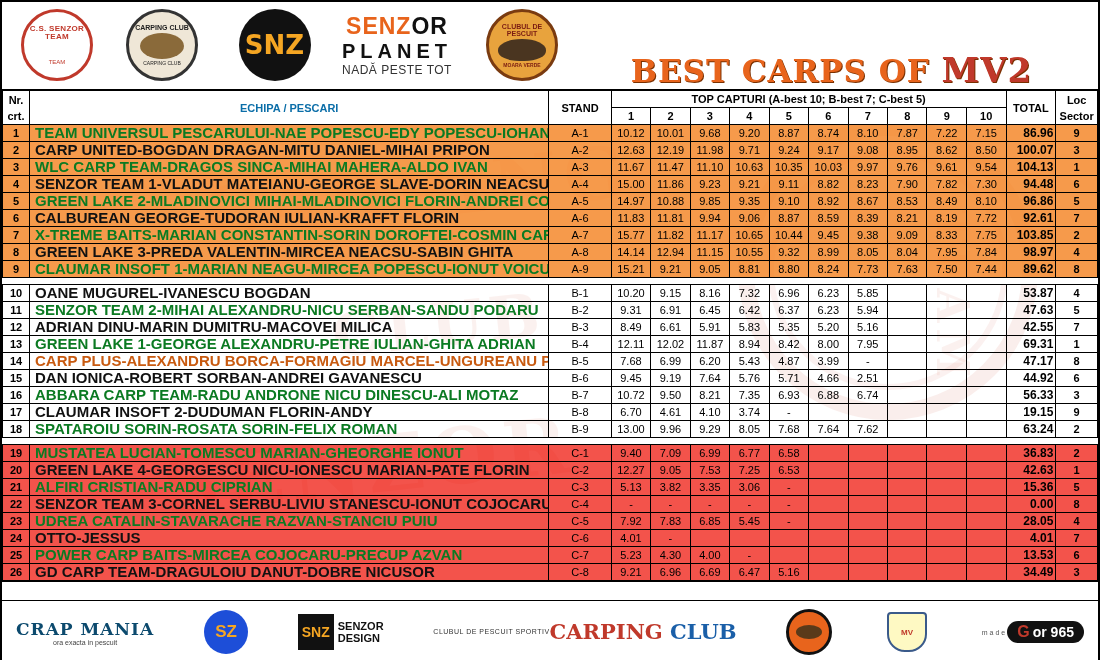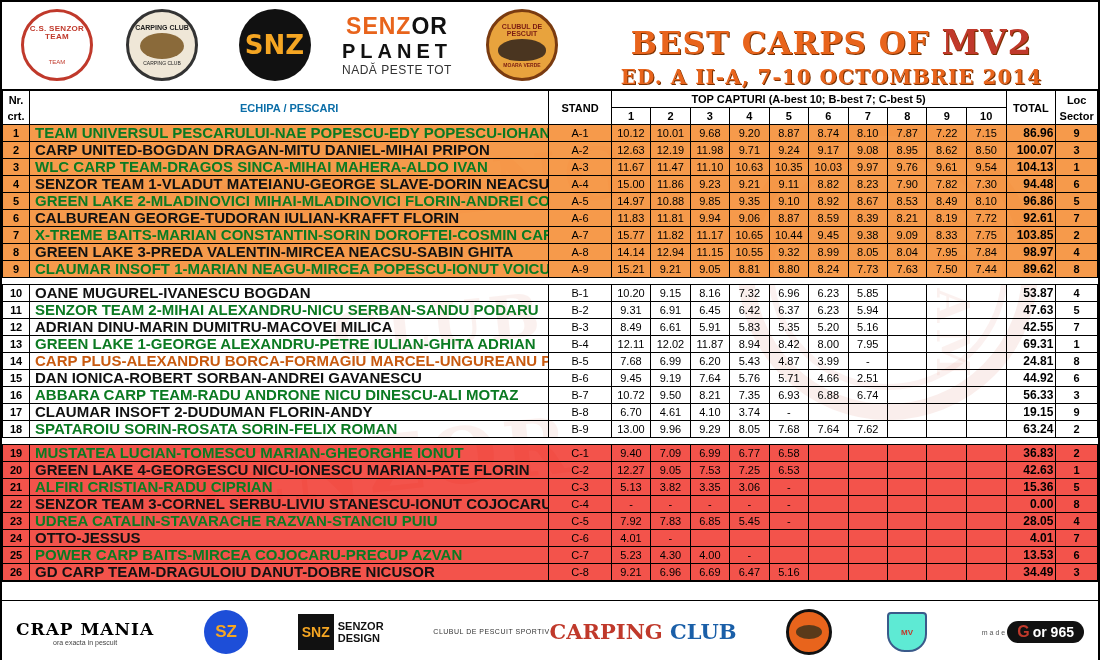--- a/index.html
+++ b/index.html
@@ -169,37 +169,37 @@
   
   .sponsors {
     position:relative; z-index:2;
     height:62px;
     display:flex; align-items:center; justify-content:space-between;
     padding:0 14px;
     background:#fff;
   }
   .sp { display:flex; align-items:center; justify-content:center; }
   .sp-crapmania { flex-direction:column; }
-  .sp-crapmania .cm1 { font-family:"DejaVu Serif", serif; font-weight:bold; font-size:17px; color:#000000; letter-spacing:1px;}
+  .sp-crapmania .cm1 { font-family:"DejaVu Serif", serif; font-weight:bold; font-size:17px; color:#0c4a6e; letter-spacing:1px;}
   .sp-crapmania .cm2 { font-size:7px; color:#444; }
   .sp-dot { width:44px; height:44px; border-radius:50%; background:#1d4ed8; display:flex; align-items:center; justify-content:center;}
   .sp-dot span { color:#f5a623; font-weight:bold; font-size:17px;}
   .sp-senzor { display:flex; align-items:center; gap:4px;}
   .sp-senzor .blk { width:36px; height:36px; background:#111; color:#f5a623; font-weight:bold; font-size:14px; display:flex;align-items:center;justify-content:center;}
   .sp-senzor .txt { line-height:1.1; }
   .sp-senzor .t1 { font-size:11px; font-weight:bold; color:#111;}
   .sp-senzor .t2 { font-size:11px; font-weight:bold; color:#111;}
   .sp-carping { text-align:center; line-height:1.15;}
   .sp-carping .k1 { font-size:7px; color:#333; letter-spacing:.5px;}
   .sp-carping .k2 { font-family:"DejaVu Serif", serif; font-weight:bold; font-size:21px; color:#c0392b;}
   .sp-carping .k2 .b { color:#1a5fa8;}
   .sp-ball { width:46px; height:46px; border-radius:50%; border:3px solid #111; background:#e8641c; display:flex;align-items:center;justify-content:center;}
   .sp-ball .inner { width:26px; height:14px; border-radius:50%; background:#5a3a1a;}
   .sp-shield { width:50px; height:46px; display:flex; align-items:center; justify-content:center;}
-  .sp-shield .sh { width:40px; height:40px; background:#5eead4; border:2px solid #3a5a8a; border-radius:4px 4px 18px 18px; display:flex;align-items:center;justify-content:center;}
+  .sp-shield .sh { width:40px; height:40px; background:#fef9c3; border:2px solid #3a5a8a; border-radius:4px 4px 18px 18px; display:flex;align-items:center;justify-content:center;}
   .sp-shield .sh i { font-style:normal; font-size:8px; color:#c0392b; font-weight:bold;}
   .sp-gor { text-align:right; }
   .sp-gor .made { font-size:7px; color:#555; letter-spacing:2px;}
   .sp-gor .pill { background:#111; color:#fff; border-radius:12px; padding:2px 10px; font-weight:bold; font-size:14px; display:inline-flex; align-items:center; gap:3px;}
   .sp-gor .pill .g { color:#c0392b; font-size:16px;}
 </style>
 </head>
 <body>
 
 <div id="sheet">
@@ -243,21 +243,20 @@
         <div class="fishblob"></div>
         <div class="t2">MOARA VERDE</div>
       </div>
     </div>
 
     <div class="title-block">
       <div class="title-main">
         <span>BEST CARPS OF</span>
         <span class="mv">MV2</span>
       </div>
-      <div class="title-sub">ED. A II-A, 7-10 OCTOMBRIE 2014</div>
     </div>
   </div>
 
   <div class="watermark">
     <div class="wm-ring"></div>
     <div class="wm-ring2"></div>
     <div class="wm-text wm-a">CARPING</div>
     <div class="wm-text wm-b">CLUB</div>
     <div class="wm-text wm-c">SENZOR</div>
     <div class="wm-text wm-d">TEAM</div>
@@ -542,21 +541,21 @@
             <td class="c">7.68</td>
             <td class="c">6.99</td>
             <td class="c">6.20</td>
             <td class="c">5.43</td>
             <td class="c">4.87</td>
             <td class="c">3.99</td>
             <td class="c">-</td>
             <td class="c"></td>
             <td class="c"></td>
             <td class="c"></td>
-            <td class="total">24.81</td>
+            <td class="total">47.17</td>
             <td class="loc">8</td>
           </tr>
           <tr class="grp-b dark">
             <td class="nr">15</td>
             <td class="team">DAN IONICA-ROBERT SORBAN-ANDREI GAVANESCU</td>
             <td class="stand">B-6</td>
             <td class="c">9.45</td>
             <td class="c">9.19</td>
             <td class="c">7.64</td>
             <td class="c">5.76</td>

